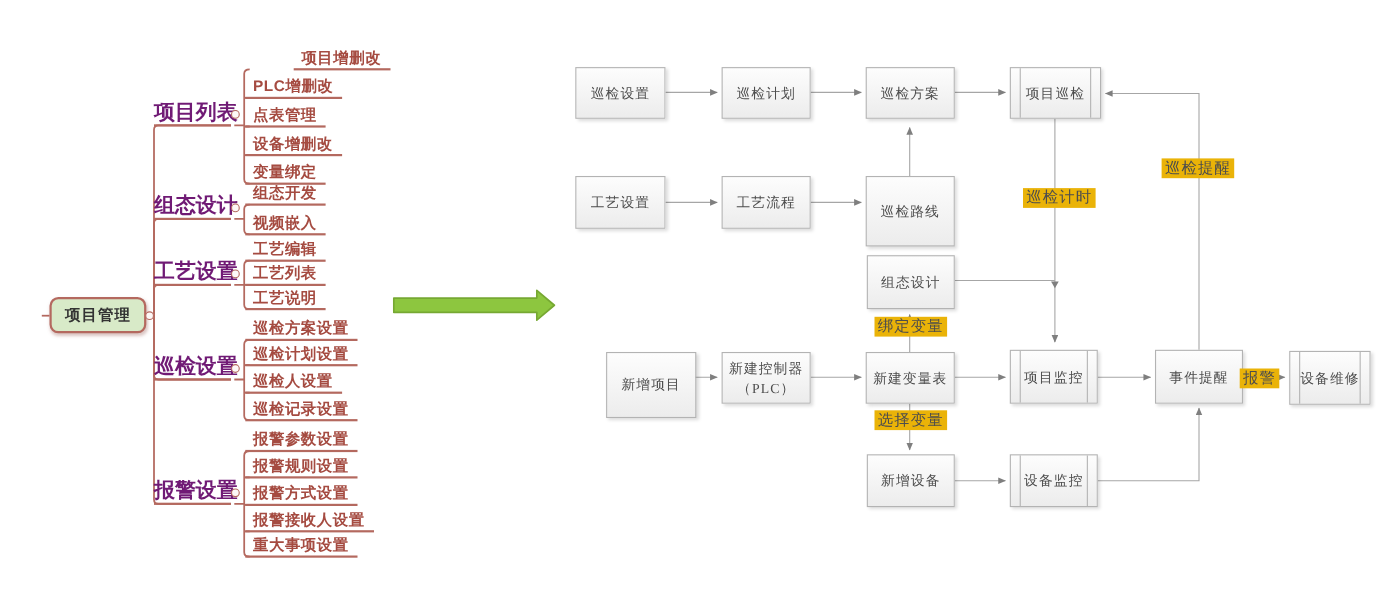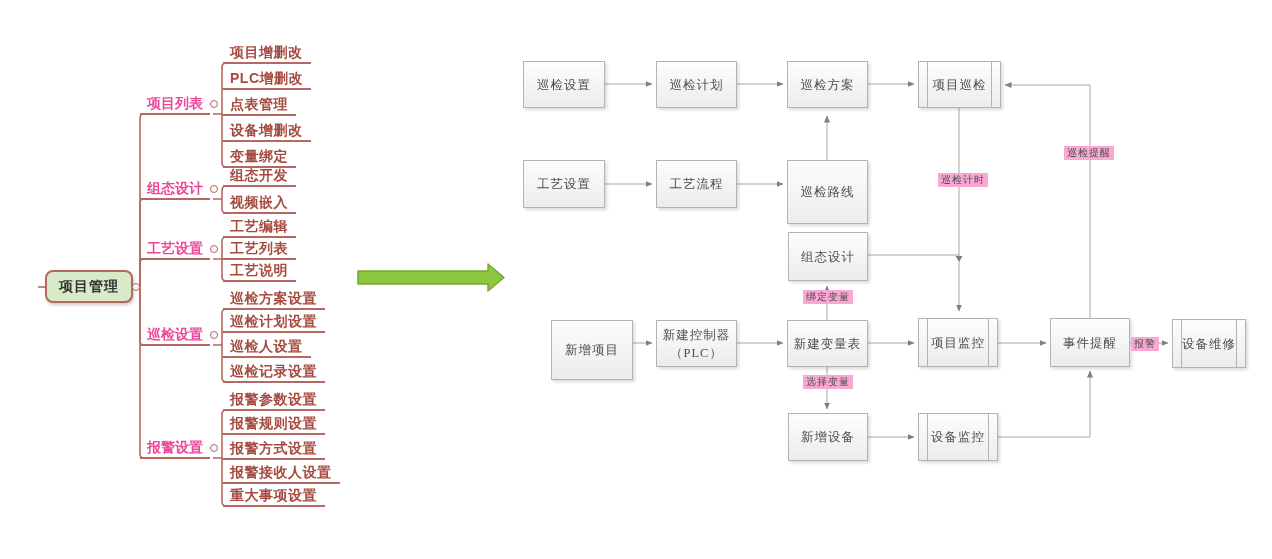--- a/index.html
+++ b/index.html
@@ -9,38 +9,38 @@
   #wires{position:absolute;left:0;top:0;width:1272px;height:559px;}
   .fline{stroke:#a6a6a6;stroke-width:1;fill:none;}
   .mline{stroke:#b4695f;stroke-width:1.6;fill:none;}
   
   .mm-root{position:absolute;left:45px;top:270px;width:88px;height:33px;
            background:#d8eac8;border:2px solid #b4695f;border-radius:8px;
            box-shadow:1px 2px 3px rgba(150,90,80,.35);
            display:flex;align-items:center;justify-content:center;
            font-size:14px;font-weight:bold;color:#333;letter-spacing:1px;box-sizing:border-box;}
   .mm-branch{position:absolute;left:140px;width:70px;height:20px;line-height:20px;
-             text-align:center;border-bottom:2px solid #b4695f;
-             font-size:14px;font-weight:bold;color:#ec4899;white-space:nowrap;}
+             text-align:left;border-bottom:2px solid #b4695f;
+             font-size:19px;font-weight:bold;color:#701a75;white-space:nowrap;}
   .mm-leaf{position:absolute;left:223px;height:20px;line-height:20px;
            padding:0 8px 0 7px;border-bottom:2px solid #b4695f;
            font-size:14px;font-weight:bold;color:#a54b41;letter-spacing:.5px;white-space:nowrap;}
   .mm-dot{position:absolute;width:8px;height:8px;border:1.5px solid #b4695f;
           border-radius:50%;background:#fdf8f7;box-sizing:border-box;}
   
   .fnode{position:absolute;box-sizing:border-box;border:1px solid #b3b3b3;
          background:linear-gradient(180deg,#fdfdfd 0%,#ececec 100%);
          box-shadow:2px 2px 3px rgba(0,0,0,.14);
          display:flex;flex-direction:column;align-items:center;justify-content:center;
          font-family:"Liberation Serif",serif;font-size:12.5px;color:#4d4d4d;
          letter-spacing:1px;text-align:center;line-height:18px;}
   .fnode .bar{position:absolute;top:0;bottom:0;width:0;border-left:1px solid #b3b3b3;}
   .fnode .bar.l{left:8px;} .fnode .bar.r{right:8px;}
-  .elabel{position:absolute;transform:translate(-50%,-50%);background:#f9a8d4;
-          padding:0 3px;font-family:"Liberation Serif",serif;font-size:10px;
+  .elabel{position:absolute;transform:translate(-50%,-50%);background:#eab308;
+          padding:0 3px;font-family:"Liberation Serif",serif;font-size:14px;
           color:#4d4d4d;letter-spacing:1px;white-space:nowrap;}
 </style>
 </head>
 <body>
 
 <div id="stage">
 
   <svg id="wires" width="1272" height="559" viewBox="0 0 1272 559">
     <defs>
       <marker id="arr" markerWidth="8" markerHeight="7" refX="6.5" refY="3" orient="auto" markerUnits="userSpaceOnUse">
@@ -92,21 +92,21 @@
   <div class="mm-branch" style="top:238px;">工艺设置</div>
   <div class="mm-branch" style="top:324px;">巡检设置</div>
   <div class="mm-branch" style="top:437px;">报警设置</div>
 
   <div class="mm-dot" style="left:210px;top:100px;"></div>
   <div class="mm-dot" style="left:210px;top:185px;"></div>
   <div class="mm-dot" style="left:210px;top:245px;"></div>
   <div class="mm-dot" style="left:210px;top:331px;"></div>
   <div class="mm-dot" style="left:210px;top:444px;"></div>
 
-  <div class="mm-leaf" style="top:42px;">项目增删改</div>
+  <div class="mm-leaf" style="top:42px;margin-left:44px;">项目增删改</div>
   <div class="mm-leaf" style="top:68px;">PLC增删改</div>
   <div class="mm-leaf" style="top:94px;">点表管理</div>
   <div class="mm-leaf" style="top:120px;">设备增删改</div>
   <div class="mm-leaf" style="top:146px;">变量绑定</div>
 
   <div class="mm-leaf" style="top:165px;">组态开发</div>
   <div class="mm-leaf" style="top:192px;">视频嵌入</div>
 
   <div class="mm-leaf" style="top:216px;">工艺编辑</div>
   <div class="mm-leaf" style="top:238px;">工艺列表</div>

